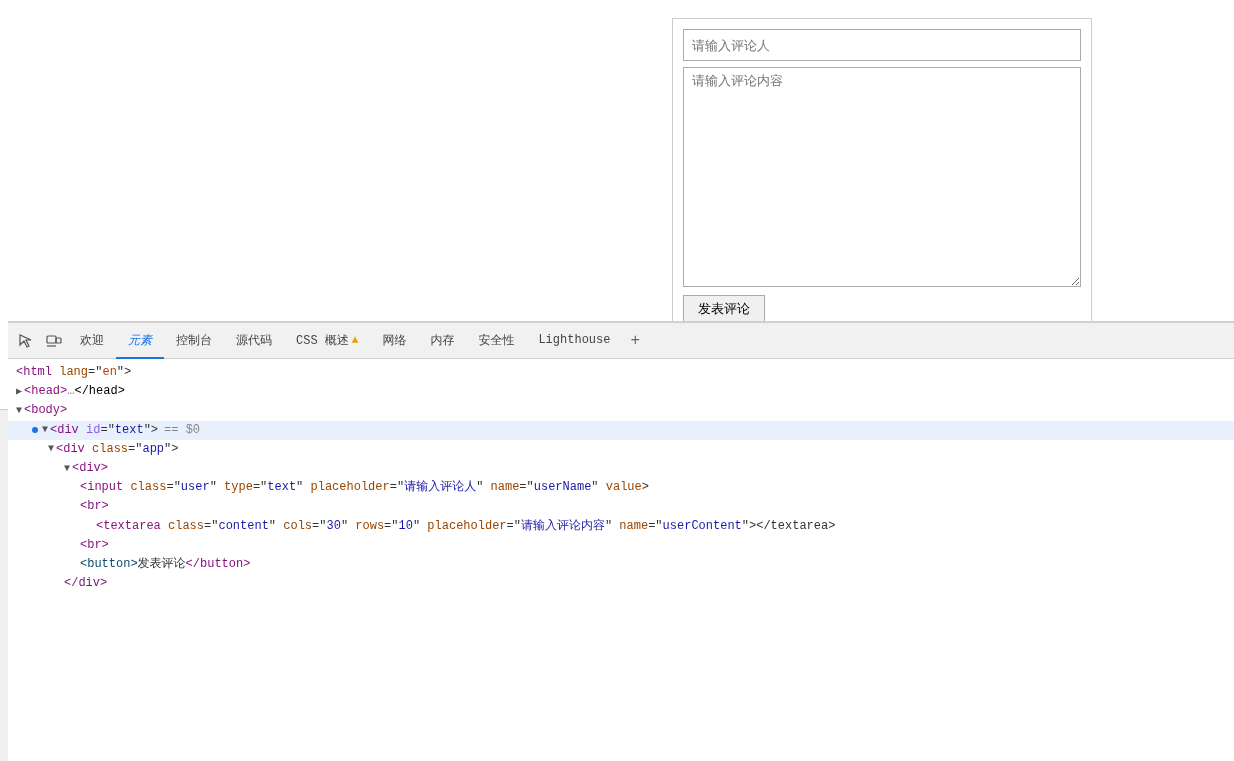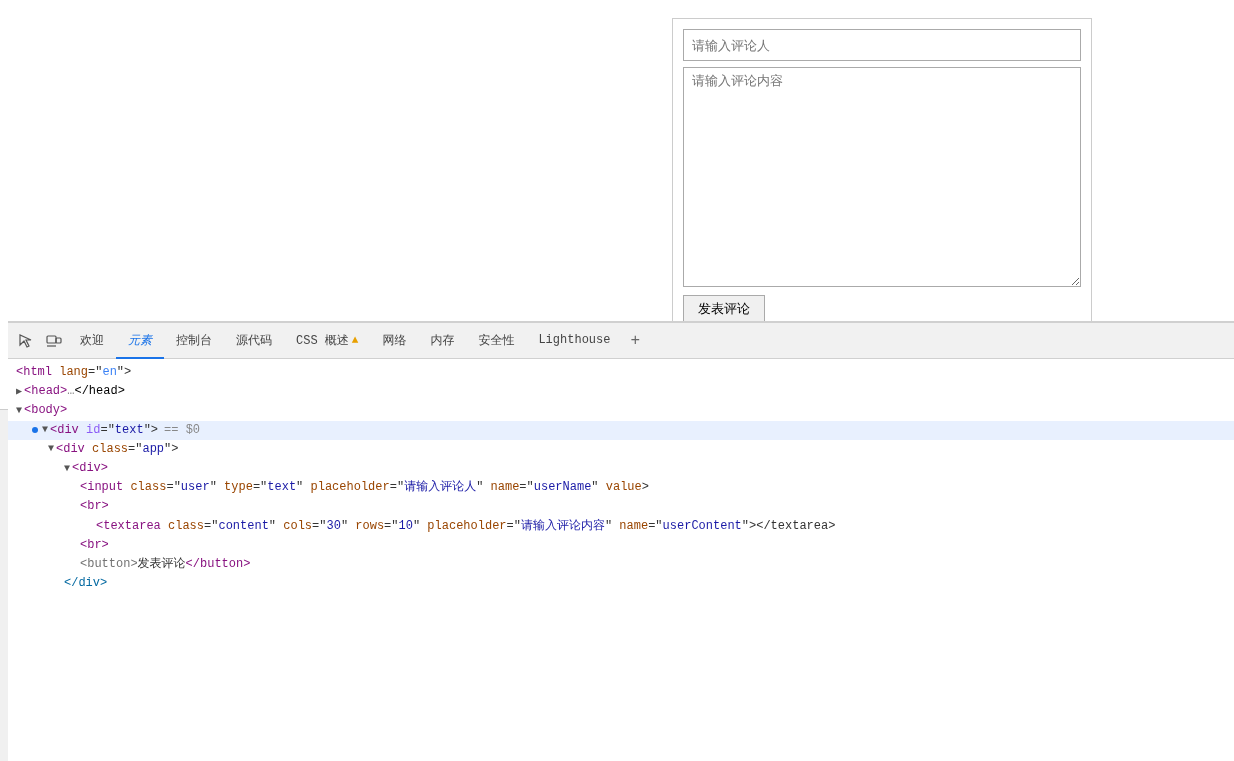--- a/index.html
+++ b/index.html
@@ -212,21 +212,21 @@
     <div class="devtools-tab">
       <span>Lighthouse</span>
     </div>
     <div class="devtools-tab-plus">+</div>
   </div>
 
   <div class="devtools-content">
 
 
     <div class="code-line">
-      <span style="color:#881280">&lt;html</span><span style="color:#444"> </span><span style="color:#994500">lang</span><span style="color:#333">="</span><span style="color:#3b82f6">en</span><span style="color:#333">"&gt;</span>
+      <span style="color:#881280">&lt;html</span><span style="color:#444"> </span><span style="color:#994500">lang</span><span style="color:#333">="</span><span style="color:#c2410c">en</span><span style="color:#333">"&gt;</span>
     </div>
 
     <div class="code-line">
       <span class="triangle">▶</span>
       <span style="color:#881280">&lt;head&gt;</span><span style="color:#888">…</span><span style="color:#000000">&lt;/head&gt;</span>
     </div>
 
     <div class="code-line">
       <span class="triangle">▼</span>
       <span style="color:#881280">&lt;body&gt;</span>
@@ -259,21 +259,21 @@
 
     <div class="code-line" style="padding-left: 88px;">
       <span style="color:#881280">&lt;textarea </span><span style="color:#994500">class</span><span style="color:#333">="</span><span style="color:#1a1aa6">content</span><span style="color:#333">" </span><span style="color:#994500">cols</span><span style="color:#333">="</span><span style="color:#1a1aa6">30</span><span style="color:#333">" </span><span style="color:#994500">rows</span><span style="color:#333">="</span><span style="color:#1a1aa6">10</span><span style="color:#333">" </span><span style="color:#994500">placeholder</span><span style="color:#333">="</span><span style="color:#1a1aa6">请输入评论内容</span><span style="color:#333">" </span><span style="color:#994500">name</span><span style="color:#333">="</span><span style="color:#1a1aa6">userContent</span><span style="color:#333">"&gt;&lt;/textarea&gt;</span>
     </div>
 
     <div class="code-line" style="padding-left: 72px;">
       <span style="color:#881280">&lt;br&gt;</span>
     </div>
 
     <div class="code-line" style="padding-left: 72px;">
-      <span style="color:#737373">&lt;button&gt;</span><span style="color:#333">发表评论</span><span style="color:#881280">&lt;/button&gt;</span>
+      <span style="color:#0c4a6e">&lt;button&gt;</span><span style="color:#333">发表评论</span><span style="color:#881280">&lt;/button&gt;</span>
     </div>
 
     <div class="code-line" style="padding-left: 56px;">
-      <span style="color:#0369a1">&lt;/div&gt;</span>
+      <span style="color:#701a75">&lt;/div&gt;</span>
     </div>
 
   </div>
 </div>
 
 </body></html>

